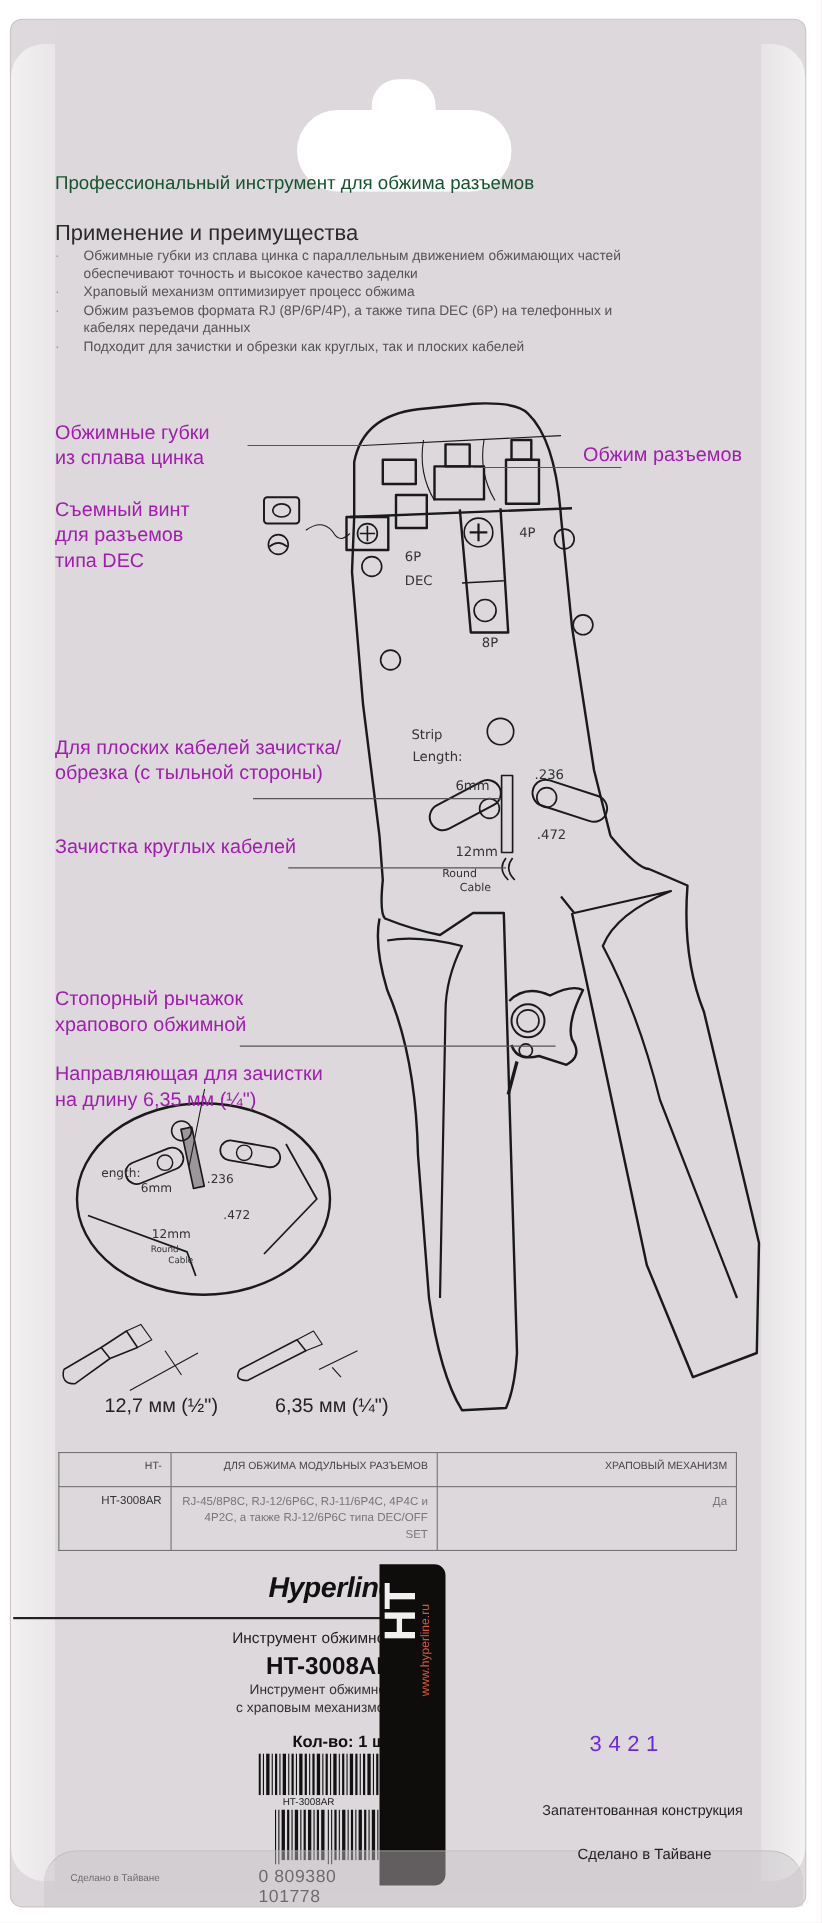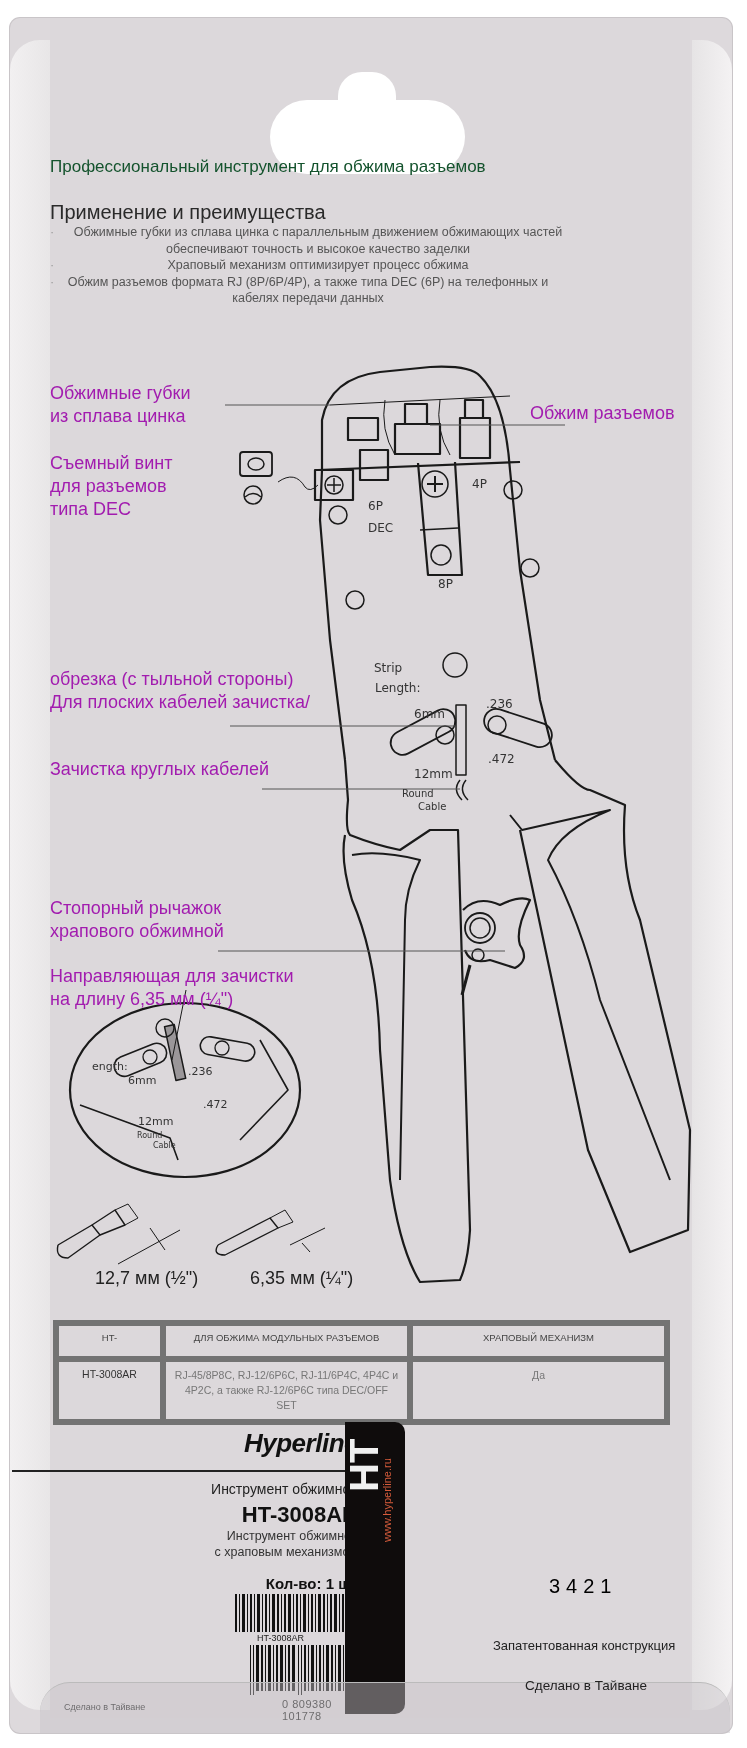--- a/index.html
+++ b/index.html
@@ -12,54 +12,54 @@
   .blister-right { position: absolute; right: 15px; top: 40px; width: 40px; height: 1670px;
                    background: linear-gradient(90deg, #e6e4e5, #f4f2f3); border-radius: 0 30px 30px 0; }
   .card { position: absolute; left: 50px; top: 18px; width: 640px; height: 1700px; background: #dcd8db; }
   .hang-hole { position: absolute; left: 270px; top: 72px; width: 195px; height: 102px; }
   .hang-hole .main { position: absolute; left: 0; top: 28px; width: 195px; height: 74px; background: #fff; border-radius: 38px; }
   .hang-hole .tab { position: absolute; left: 68px; top: 0; width: 58px; height: 40px; background: #fff; border-radius: 24px 24px 0 0; }
 
   .title { position: absolute; left: 50px; top: 157px; font-size: 17px; color: #14532d; }
   .subtitle { position: absolute; left: 50px; top: 201px; font-size: 20px; color: #2a2a2a; }
   .bullets { position: absolute; left: 50px; top: 224px; font-size: 12.5px; color: #555; line-height: 16.5px; list-style: none; padding: 0; margin: 0; }
-  .bullets li { position: relative; padding-left: 8px; text-align: center; }
+  .bullets li { position: relative; padding-left: 26px; }
   .bullets li::before { content: "·"; position: absolute; left: 0; color: #999; }
 
   .callout { position: absolute; font-size: 18px; color: #a21caf; line-height: 23px; }
 
   .drawing { position: absolute; left: 0; top: 0; width: 747px; height: 1748px; pointer-events: none; }
 
   .sizes { position: absolute; font-size: 18px; color: #222; }
 
   .spec-table { position: absolute; left: 53px; top: 1320px; width: 617px; border-collapse: collapse; font-size: 10px; color: #555; }
-  .spec-table td, .spec-table th { border: 6px solid #737373; padding: 6px 8px; vertical-align: top; text-align: center; }
+  .spec-table td, .spec-table th { border: 1px solid #737373; padding: 6px 8px; vertical-align: top; text-align: right; }
   .spec-table th { font-weight: normal; font-size: 9.5px; color: #444; height: 18px; }
   .spec-table td.model { color: #333; font-size: 10.5px; }
   .spec-table td.compat { color: #777; line-height: 15px; font-size: 10.5px; }
 
   .label-card { position: absolute; left: 52px; top: 1420px; width: 310px; height: 310px; }
   .brand { position: absolute; right: 4px; top: 8px; font-size: 26px; font-weight: bold; font-style: italic; color: #111; letter-spacing: -0.5px; }
   .brand-rule { position: absolute; left: -40px; top: 50px; width: 345px; height: 2px; background: #222; }
   .lc-line1 { position: absolute; right: 4px; top: 61px; font-size: 14px; color: #222; }
   .lc-model { position: absolute; right: 4px; top: 82px; font-size: 22px; font-weight: bold; color: #111; }
   .lc-desc { position: absolute; right: 4px; top: 108px; font-size: 12.5px; color: #333; text-align: right; line-height: 16px; }
   .lc-qty { position: absolute; right: 4px; top: 155px; font-size: 15px; font-weight: bold; color: #111; }
   .barcode1 { position: absolute; left: 183px; top: 174px; width: 118px; height: 38px; }
   .barcode1-text { position: absolute; left: 205px; top: 213px; font-size: 9px; color: #222; }
   .barcode2 { position: absolute; left: 198px; top: 225px; width: 104px; height: 50px; }
-  .barcode2-text { position: absolute; left: 183px; top: 278px; font-size: 11px; color: #222; letter-spacing: 0.5px; margin-left: 47px; }
+  .barcode2-text { position: absolute; left: 183px; top: 278px; font-size: 16px; color: #222; letter-spacing: 0.5px; }
   .made-small { position: absolute; left: 12px; top: 282px; font-size: 9px; color: #222; }
 
   .ht-band { position: absolute; left: 345px; top: 1422px; width: 60px; height: 292px; background: #0f0c0c; border-radius: 0 10px 10px 0; }
   .ht-logo { position: absolute; left: 4px; top: 20px; width: 30px; height: 50px; color: #f0f0f0; font-size: 40px; font-weight: bold;
              writing-mode: vertical-rl; transform: rotate(180deg); line-height: 30px; }
   .ht-url { position: absolute; left: 36px; top: 10px; color: #d55b3b; font-size: 11px; writing-mode: vertical-rl; transform: rotate(180deg); height: 110px; }
 
-  .batch { position: absolute; left: 549px; top: 1575px; font-size: 20px; color: #000000; letter-spacing: 6px; }
+  .batch { position: absolute; left: 536px; top: 1575px; font-size: 20px; color: #6d28d9; letter-spacing: 6px; }
   .patent { position: absolute; left: 465px; top: 1638px; font-size: 13px; color: #222; margin-left: 28px; }
   .made-big { position: absolute; left: 525px; top: 1678px; font-size: 13.5px; color: #222; }
   .bottom-fold { position: absolute; left: 40px; top: 1682px; width: 690px; height: 50px; background: rgba(200,196,199,0.45);
                  border-top: 1px solid #bbb; border-radius: 30px 30px 0 0; }
 </style>
 </head>
 <body>
 
 <div class="package"></div>
 <div class="blister-left"></div>
@@ -70,20 +70,21 @@
   <div class="main"></div>
     <div class="tab"></div>
 </div>
 
 <div class="title">Профессиональный инструмент для обжима разъемов</div>
 <div class="subtitle">Применение и преимущества</div>
 <ul class="bullets">
   <li style="width:520px">Обжимные губки из сплава цинка с параллельным движением обжимающих частей обеспечивают точность и высокое качество заделки</li>
   <li>Храповый механизм оптимизирует процесс обжима</li>
   <li style="width:500px">Обжим разъемов формата RJ (8P/6P/4P), а также типа DEC (6P) на телефонных и кабелях передачи данных</li>
+  <li>Подходит для зачистки и обрезки как круглых, так и плоских кабелей</li>
 </ul>
 
 <svg class="drawing" viewBox="0 0 747 1748" xmlns="http://www.w3.org/2000/svg">
   <g fill="none" stroke="#1a1a1a" stroke-width="2.2" stroke-linejoin="round">
 
     <path d="M322 470 L322 420 Q330 378 380 372 L430 367 Q470 365 480 376 Q505 400 510 470 L520 570 L540 700 L555 760"></path>
     <path d="M322 470 L320 520 L330 640 L345 760"></path>
 
     <path d="M330 405 L510 396" stroke-width="1"></path>
     <rect x="348" y="418" width="30" height="22"></rect>
@@ -191,22 +192,22 @@
   <div>Обжимные губки</div>
   <div>из сплава цинка</div>
 </div>
 <div class="callout" style="left:530px; top:402px">Обжим разъемов</div>
 <div class="callout" style="left:50px; top:452px">
   <div>Съемный винт</div>
   <div>для разъемов</div>
   <div>типа DEC</div>
 </div>
 <div class="callout" style="left:50px; top:668px">
+  <div>Для плоских кабелей зачистка/</div>
   <div>обрезка (с тыльной стороны)</div>
-  <div>Для плоских кабелей зачистка/</div>
 </div>
 <div class="callout" style="left:50px; top:758px">Зачистка круглых кабелей</div>
 <div class="callout" style="left:50px; top:897px">
   <div>Стопорный рычажок</div>
   <div>храпового обжимной</div>
 </div>
 <div class="callout" style="left:50px; top:965px">
   <div>Направляющая для зачистки</div>
   <div>на длину 6,35 мм (¼")</div>
 </div>

